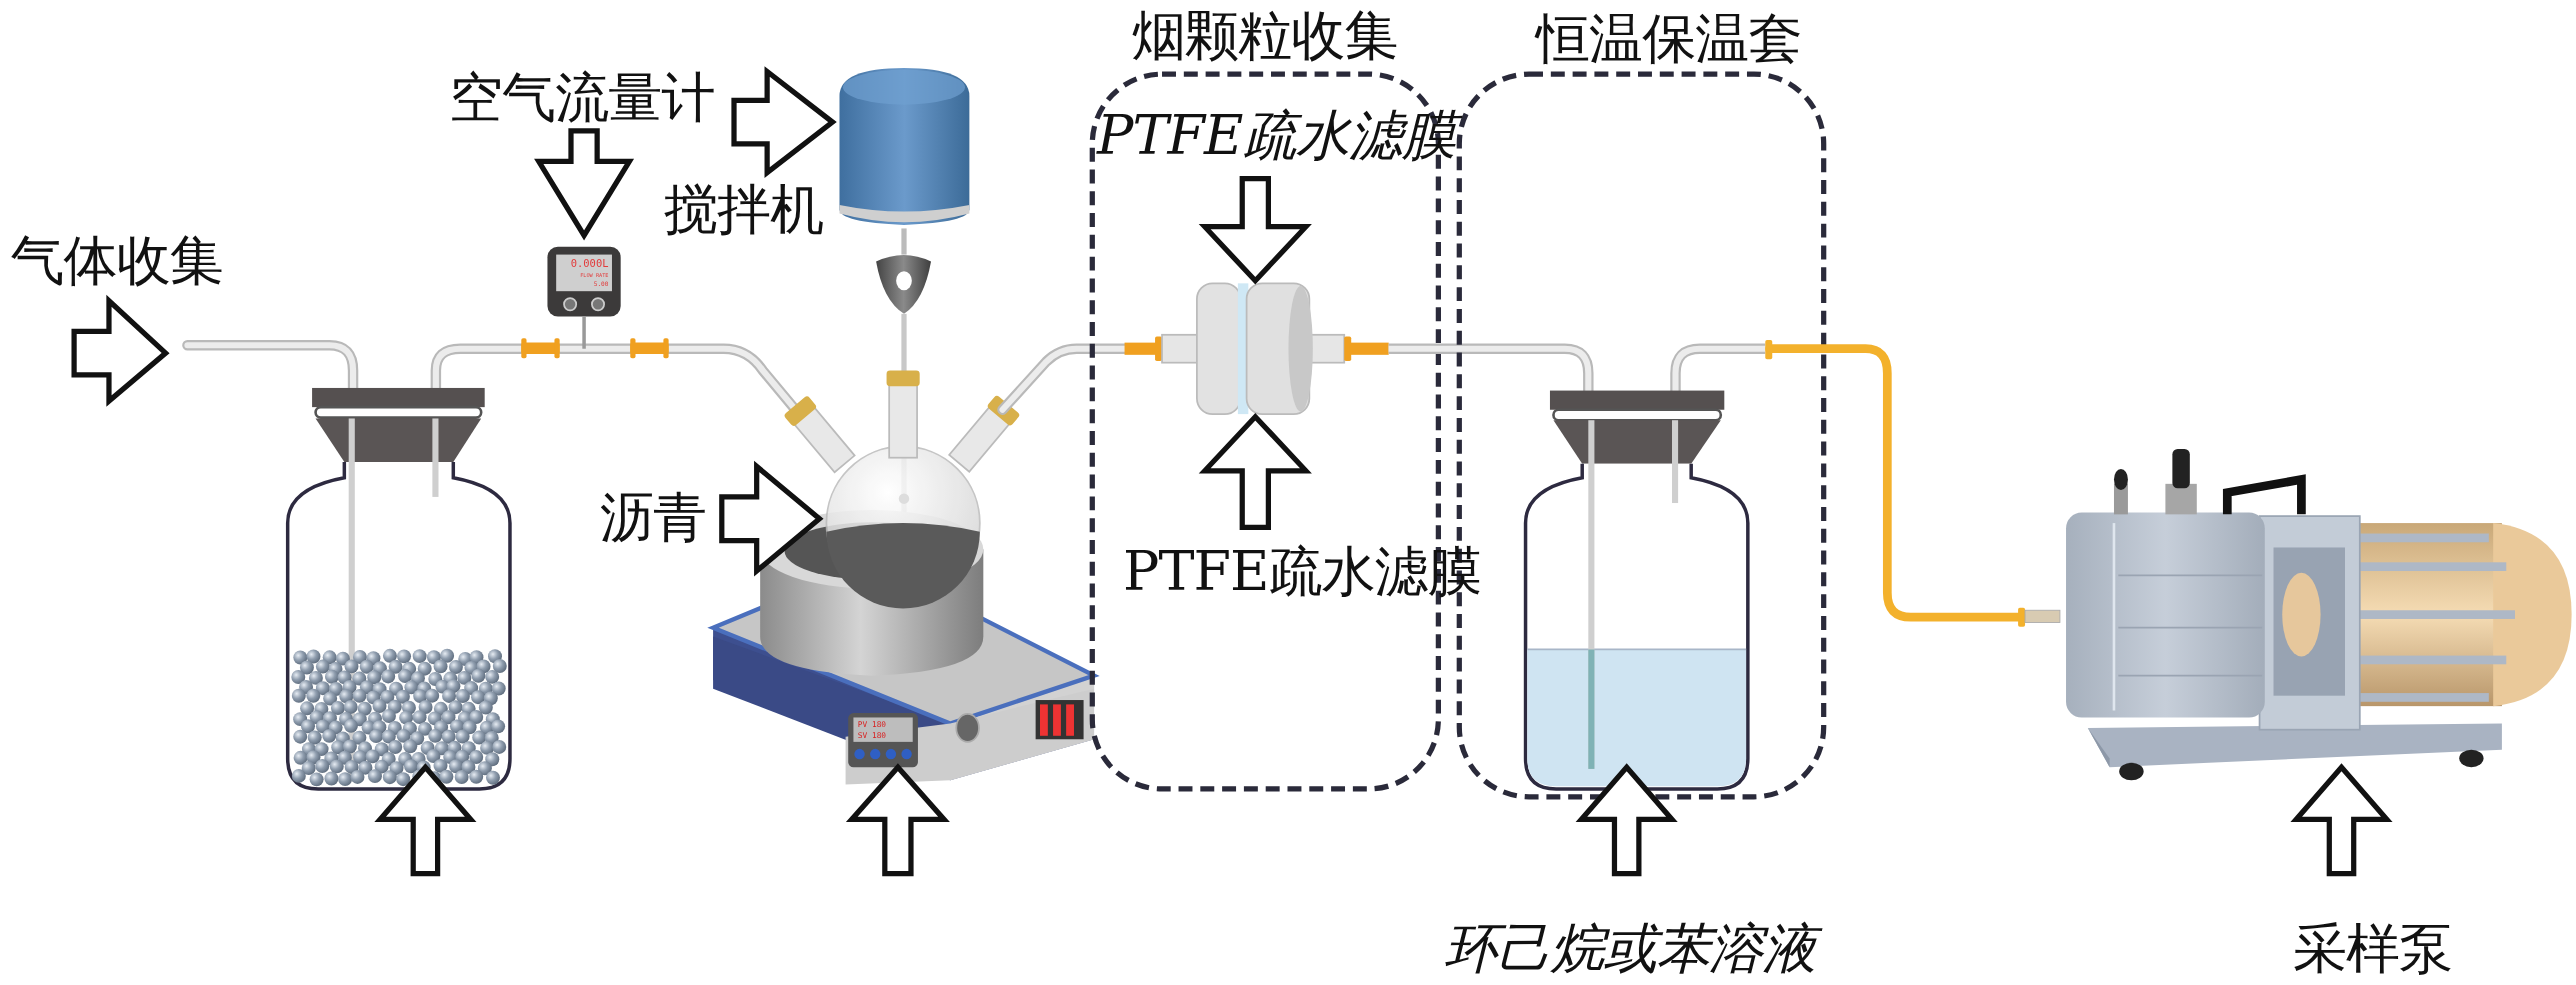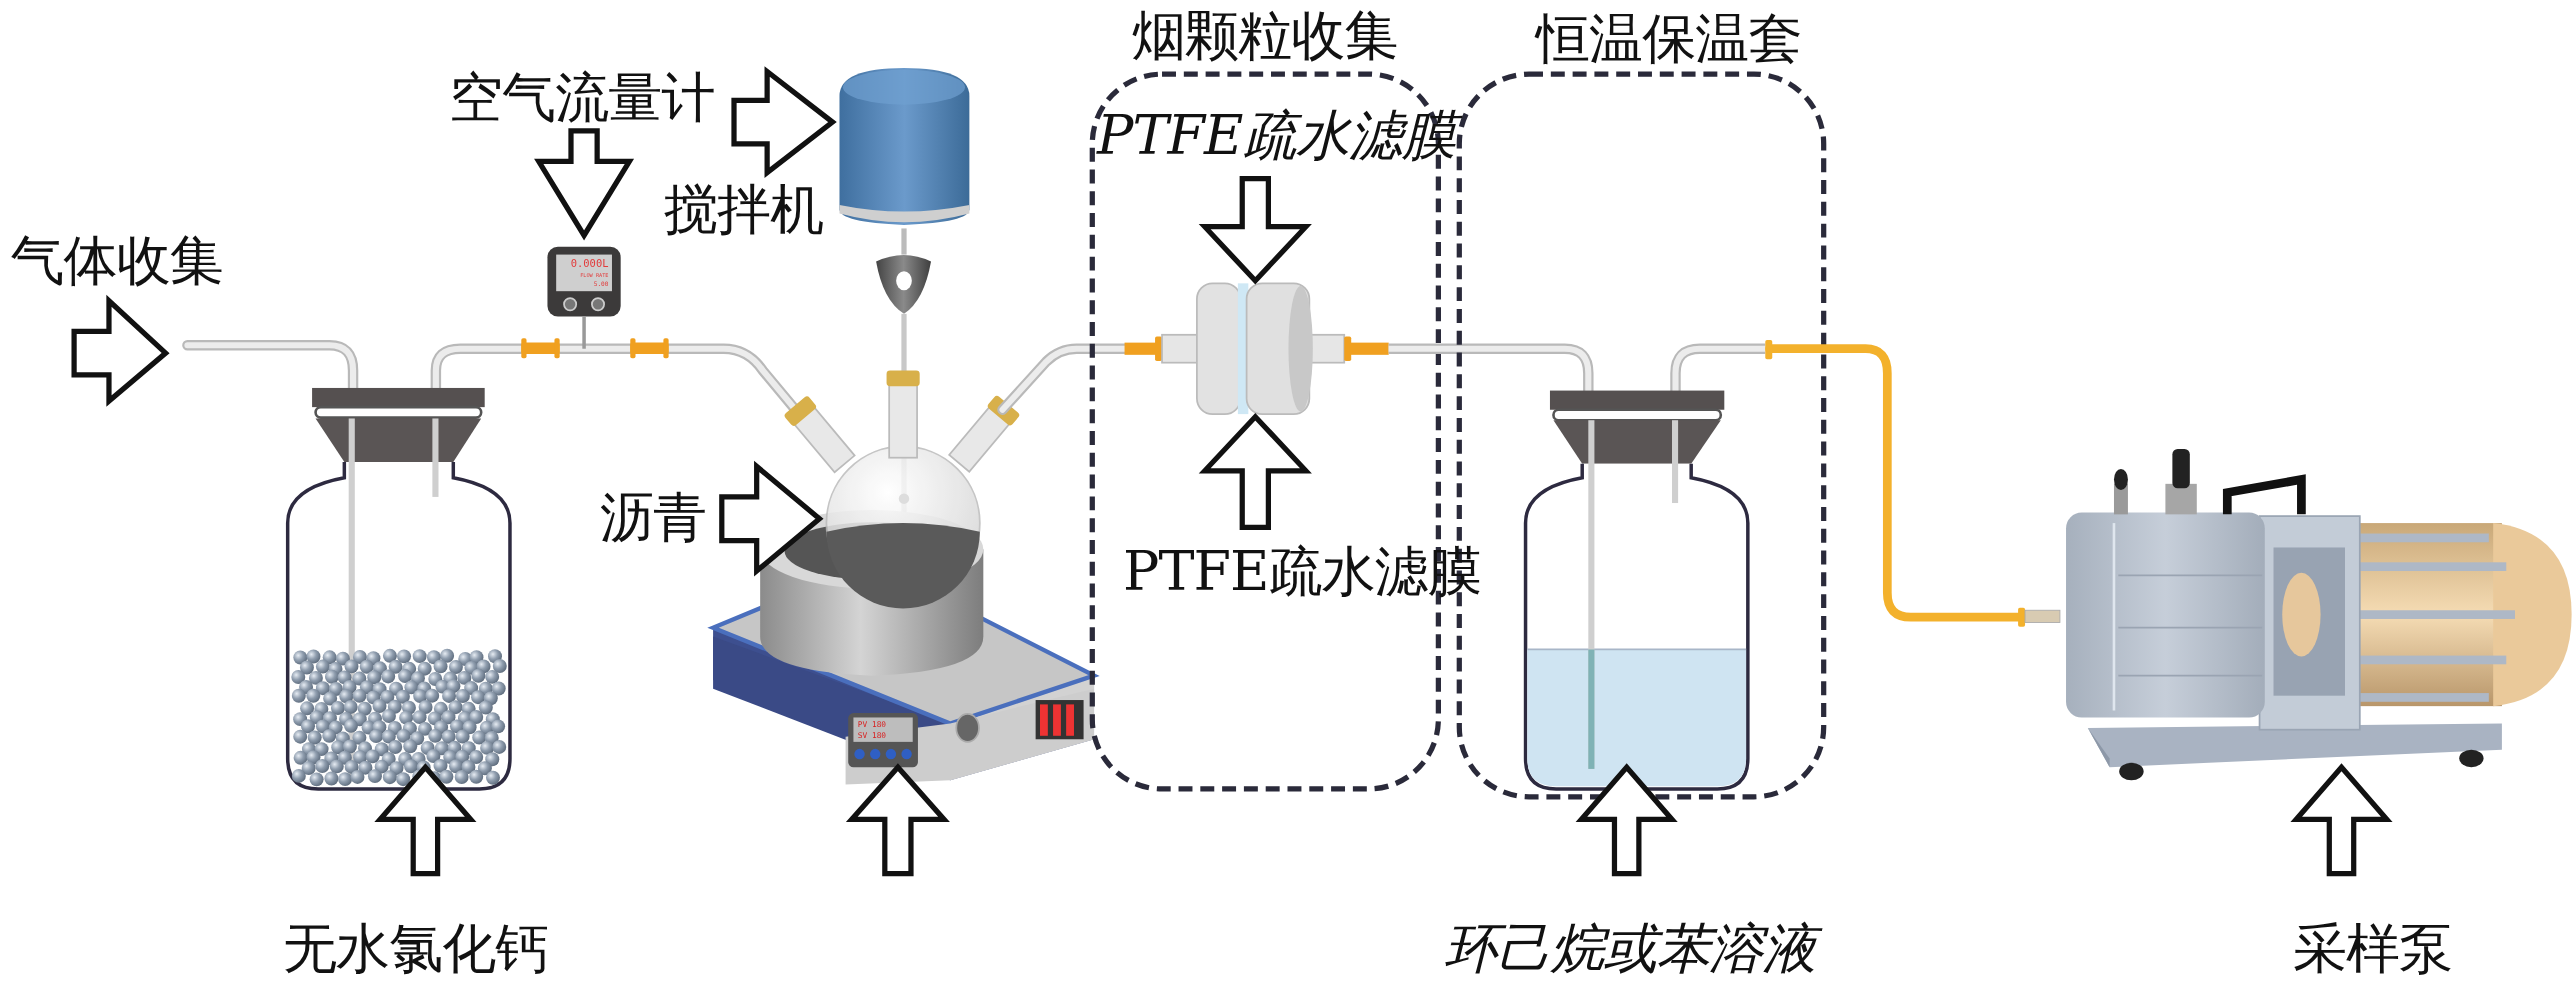--- a/index.html
+++ b/index.html
@@ -445,21 +445,20 @@
   </g>
   <g>
     <polygon points="2672,1002 2700,1002 2700,940 2738,940 2686,880 2634,940 2672,940" fill="#fff" stroke="#111" stroke-width="6" stroke-linejoin="miter"></polygon>
   </g>
 </svg>
 
   <div class="label" style="left:10.5px; top:234px;">气体收集</div>
   <div class="label" style="left:449px; top:71px;">空气流量计</div>
   <div class="label" style="left:664px; top:183px;">搅拌机</div>
   <div class="label" style="left:600px; top:491px;">沥青</div>
-  <div class="label" style="left:283px; top:922px;">无水氯化钙</div>
   <div class="label" style="left:1132px; top:8.7px;">烟颗粒收集</div>
   <div class="label" style="left:1097px; top:109px;font-style:italic;">PTFE疏水滤膜</div>
   <div class="label" style="left:1123px; top:545px;">PTFE疏水滤膜</div>
   <div class="label" style="left:1536px; top:12.2px;">恒温保温套</div>
   <div class="label" style="left:1444px; top:922px;font-style:italic;">环己烷或苯溶液</div>
   <div class="label" style="left:2293px; top:922px;">采样泵</div>
 </div>
 
 
 </body></html>

